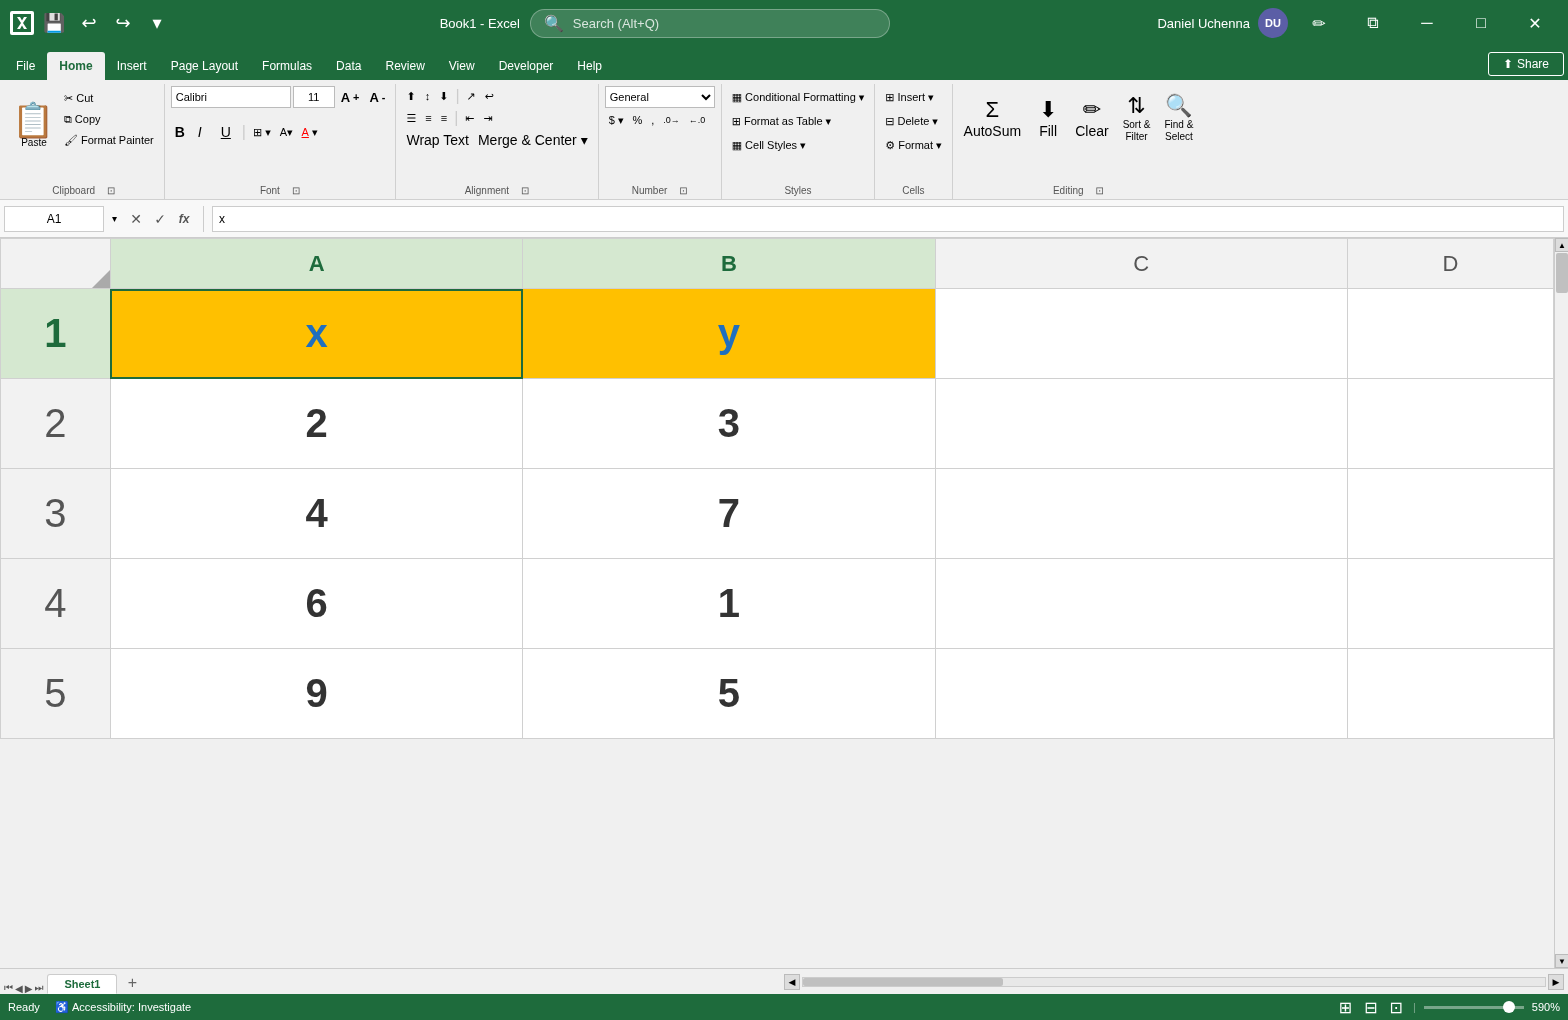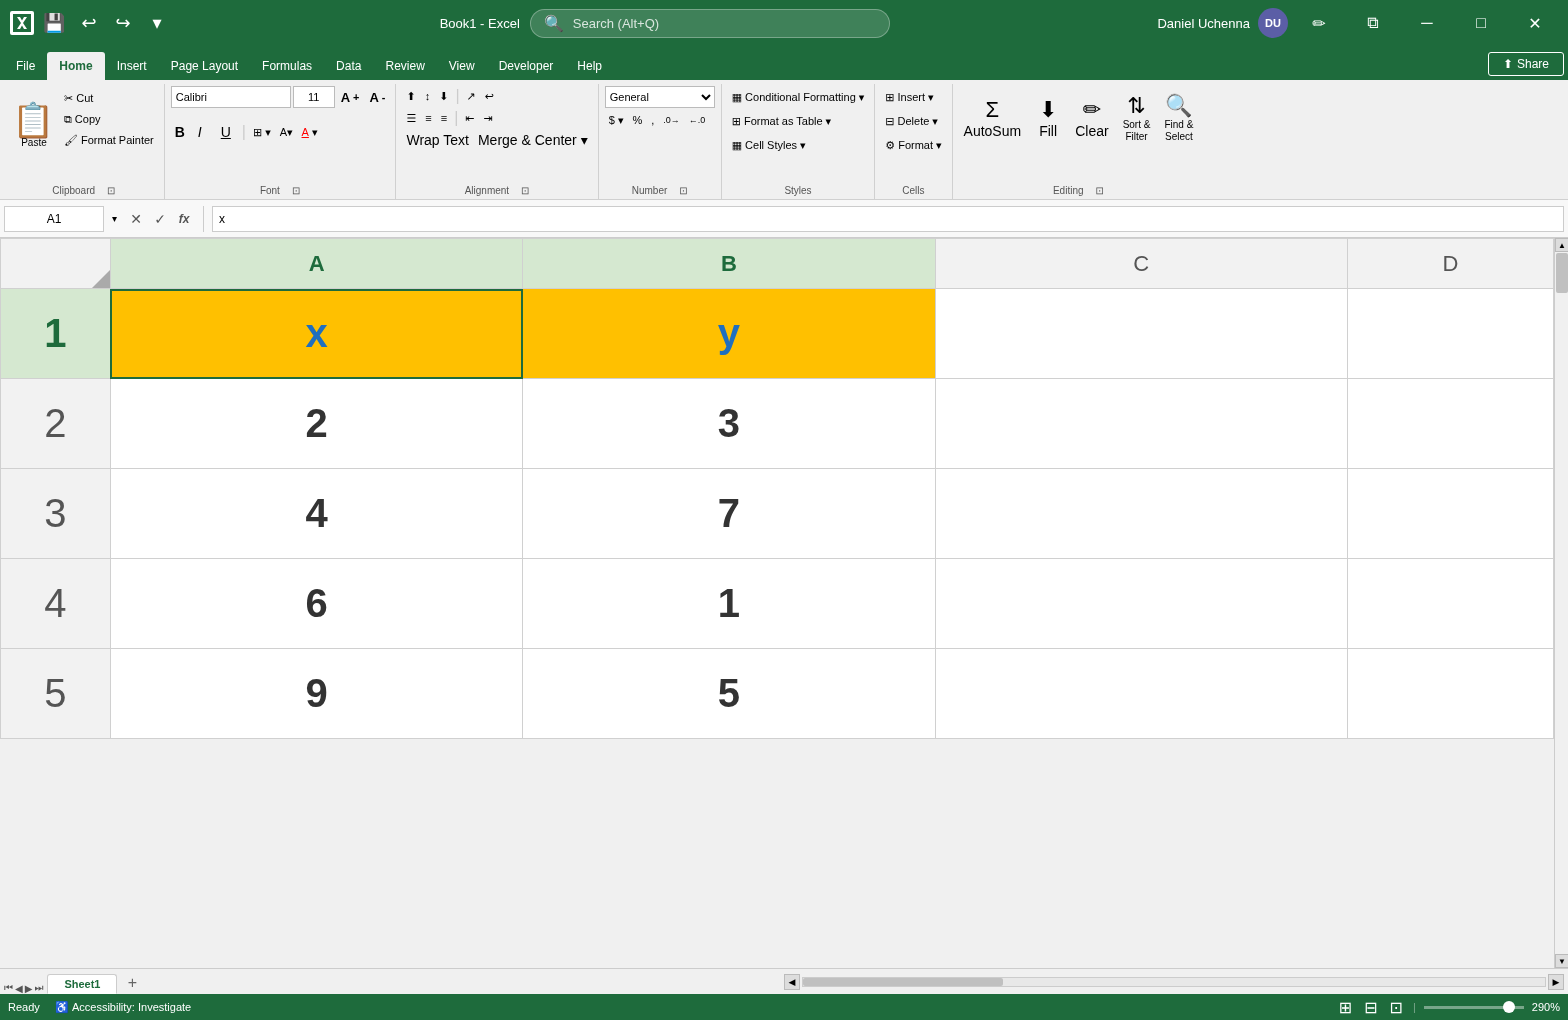--- a/index.html
+++ b/index.html
@@ -661,15 +661,15 @@
   <span>
     <span>♿</span>
     <span>Accessibility: Investigate</span>
   </span>
   <div class="status-bar-right">
     <button class="view-btn">⊞</button>
     <button class="view-btn">⊟</button>
     <button class="view-btn">⊡</button>
     <span style="color:rgba(255,255,255,0.4)">|</span>
     <input type="range" class="zoom-slider" min="10" max="400" value="360" style="">
-    <span>290%</span>
+    <span>590%</span>
   </div>
 </div>
 
 </body></html>

